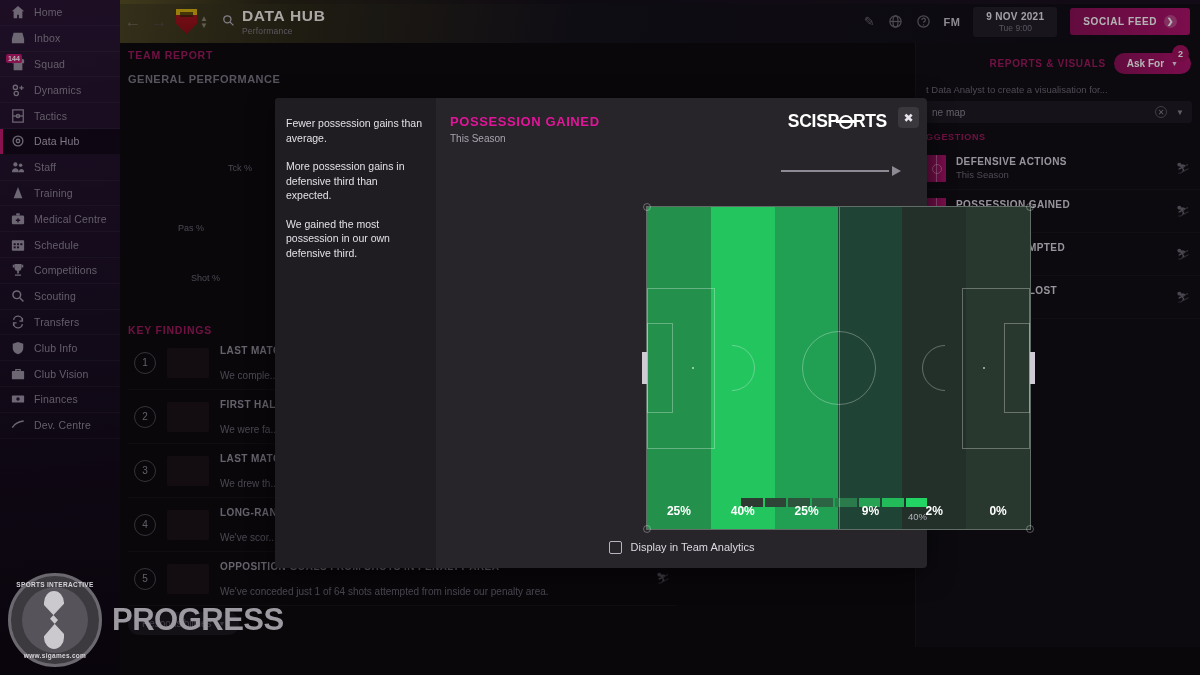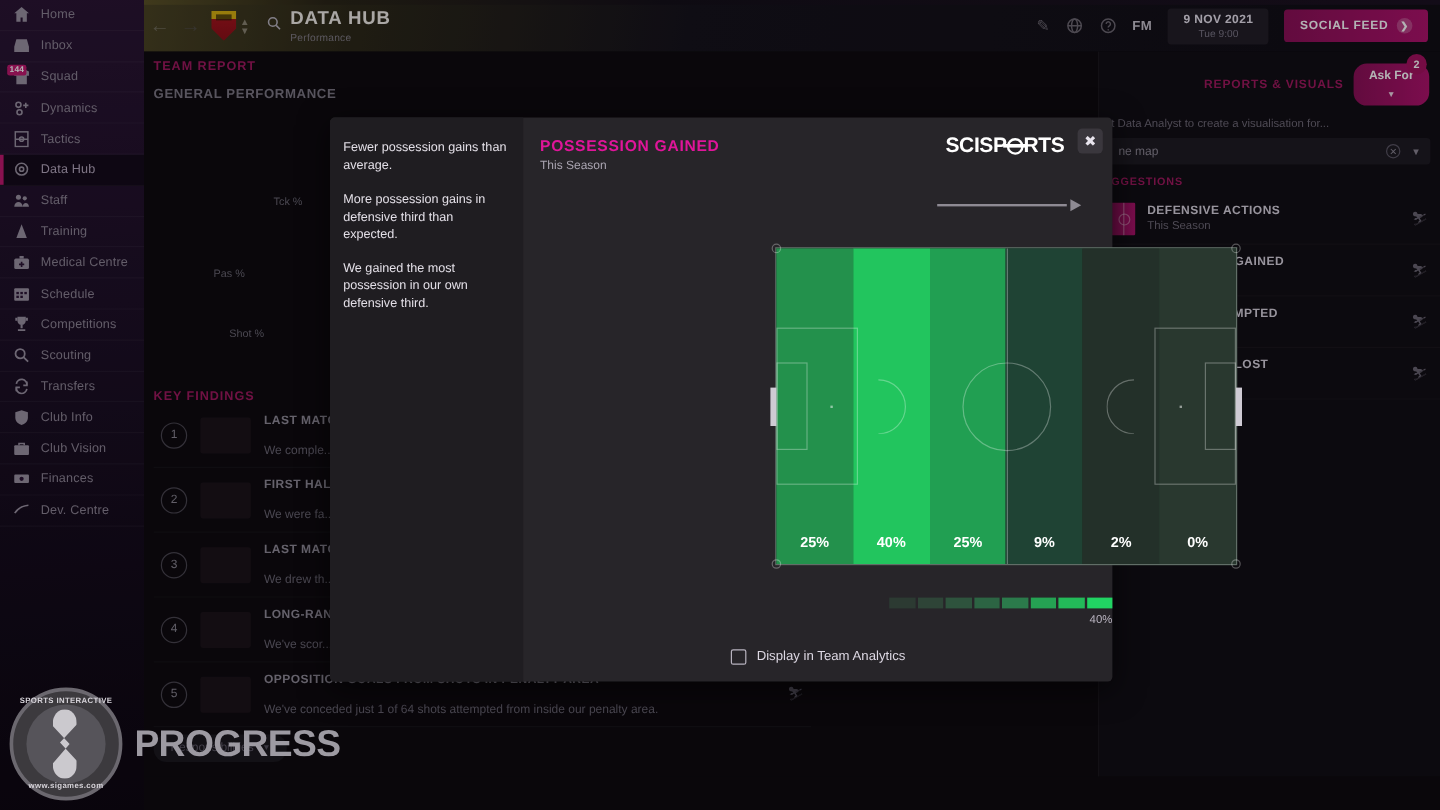--- a/index.html
+++ b/index.html
@@ -140,21 +140,21 @@
   .perf-btns { margin-left: auto; display: flex; gap: 11px; }
   .perf-btn { border: 1px solid #35303b; border-radius: 11px; padding: 5px 14px;
     color: #6d6875; font-size: 10px; }
 
   
   .panel-right { position: absolute; right: 0; top: 0; width: 285px; bottom: 0;
     background: #110d13; border-left: 1px solid rgba(255,255,255,.04); }
   .rp-head { display: flex; align-items: center; padding: 10px 9px 6px 9px; gap: 8px; }
   .rp-title { color: #a0185e; font-size: 10px; font-weight: bold; letter-spacing: .7px; margin-left:auto;}
   .askfor { background: linear-gradient(90deg,#8c0f57,#b0126c); color: #fff; font-size: 10px;
-    border-radius: 11px; padding: 5px 13px; display:flex;gap:7px;align-items:center; font-weight:600;flex-direction:column;}
+    border-radius: 11px; padding: 5px 13px; display:flex;gap:7px;align-items:center; font-weight:600;}
   .rp-prompt { color: #6f6a77; font-size: 9.5px; padding: 4px 10px 6px 10px; }
   .rp-input { margin: 0 8px; background: #1d1a21; border-radius: 3px; height: 22px;
     display: flex; align-items: center; padding: 0 8px; color: #8e8996; font-size: 10px; }
   .rp-clear { margin-left: auto; width: 12px; height: 12px; border-radius: 50%;
     border: 1px solid #5c5765; color: #8b8693; font-size: 8px; display:flex;align-items:center;justify-content:center;}
   .rp-caret { margin-left: 9px; color: #8b8693; font-size: 8px; }
   .rp-sugg { color: #a0185e; font-size: 9px; font-weight: bold; letter-spacing: .7px;
     padding: 9px 10px 5px 10px; }
   .sg-row { display: flex; align-items: center; gap: 10px; height: 43px; padding: 0 10px;
     border-bottom: 1px solid rgba(255,255,255,.035); }
@@ -186,21 +186,21 @@
     height:2.4px;background:#fff;}
   .m-close { position: absolute; right: 8px; top: 9px; width: 21px; height: 21px;
     background: #3a373d; border-radius: 4px; color: #e9e5ee; font-size: 12px;
     display: flex; align-items: center; justify-content: center; }
   .dir-arrow { position: absolute; left: 345px; top: 68px; width: 120px; height: 10px; }
   .dir-arrow i { position:absolute; left:0; top:4px; width: 108px; height: 2px; background: #8e8a93; }
   .dir-arrow b { position:absolute; right:0; top:0; width:0;height:0;
     border-left: 9px solid #8e8a93; border-top: 5px solid transparent; border-bottom: 5px solid transparent; }
 
   
-  .pitch { position: absolute; left: 210px; top: 108px; width: 385px; height: 265px;
+  .pitch { position: absolute; left: 210px; top: 108px; width: 385px; height: 324px;
     background: #1d3026; border: 1px solid rgba(255,255,255,.30); display: flex; text-align: center; }
   .zone { flex: 1; position: relative; display: flex; align-items: flex-end;
     justify-content: center; padding-bottom: 11px; }
   .zone .pct { color: #fff; font-size: 12px; font-weight: bold; position: relative; z-index: 4; }
   .pitch-lines { position: absolute; inset: 0; pointer-events: none; z-index: 3; }
   .pitch-lines div { position: absolute; border: 1px solid rgba(255,255,255,.30); }
   .pl-halfway { left: 50%; top: 0; bottom: 0; width: 0; border-left: 1px solid rgba(255,255,255,.30) !important; border-top:0 !important;border-bottom:0 !important;border-right:0 !important;}
   .pl-circle { left: calc(50% - 37px); top: calc(50% - 37px); width: 74px; height: 74px; border-radius: 50%; }
   .pl-boxL { left: 0; top: 25%; width: 68px; height: 50%; }
   .pl-boxR { right: 0; top: 25%; width: 68px; height: 50%; }

